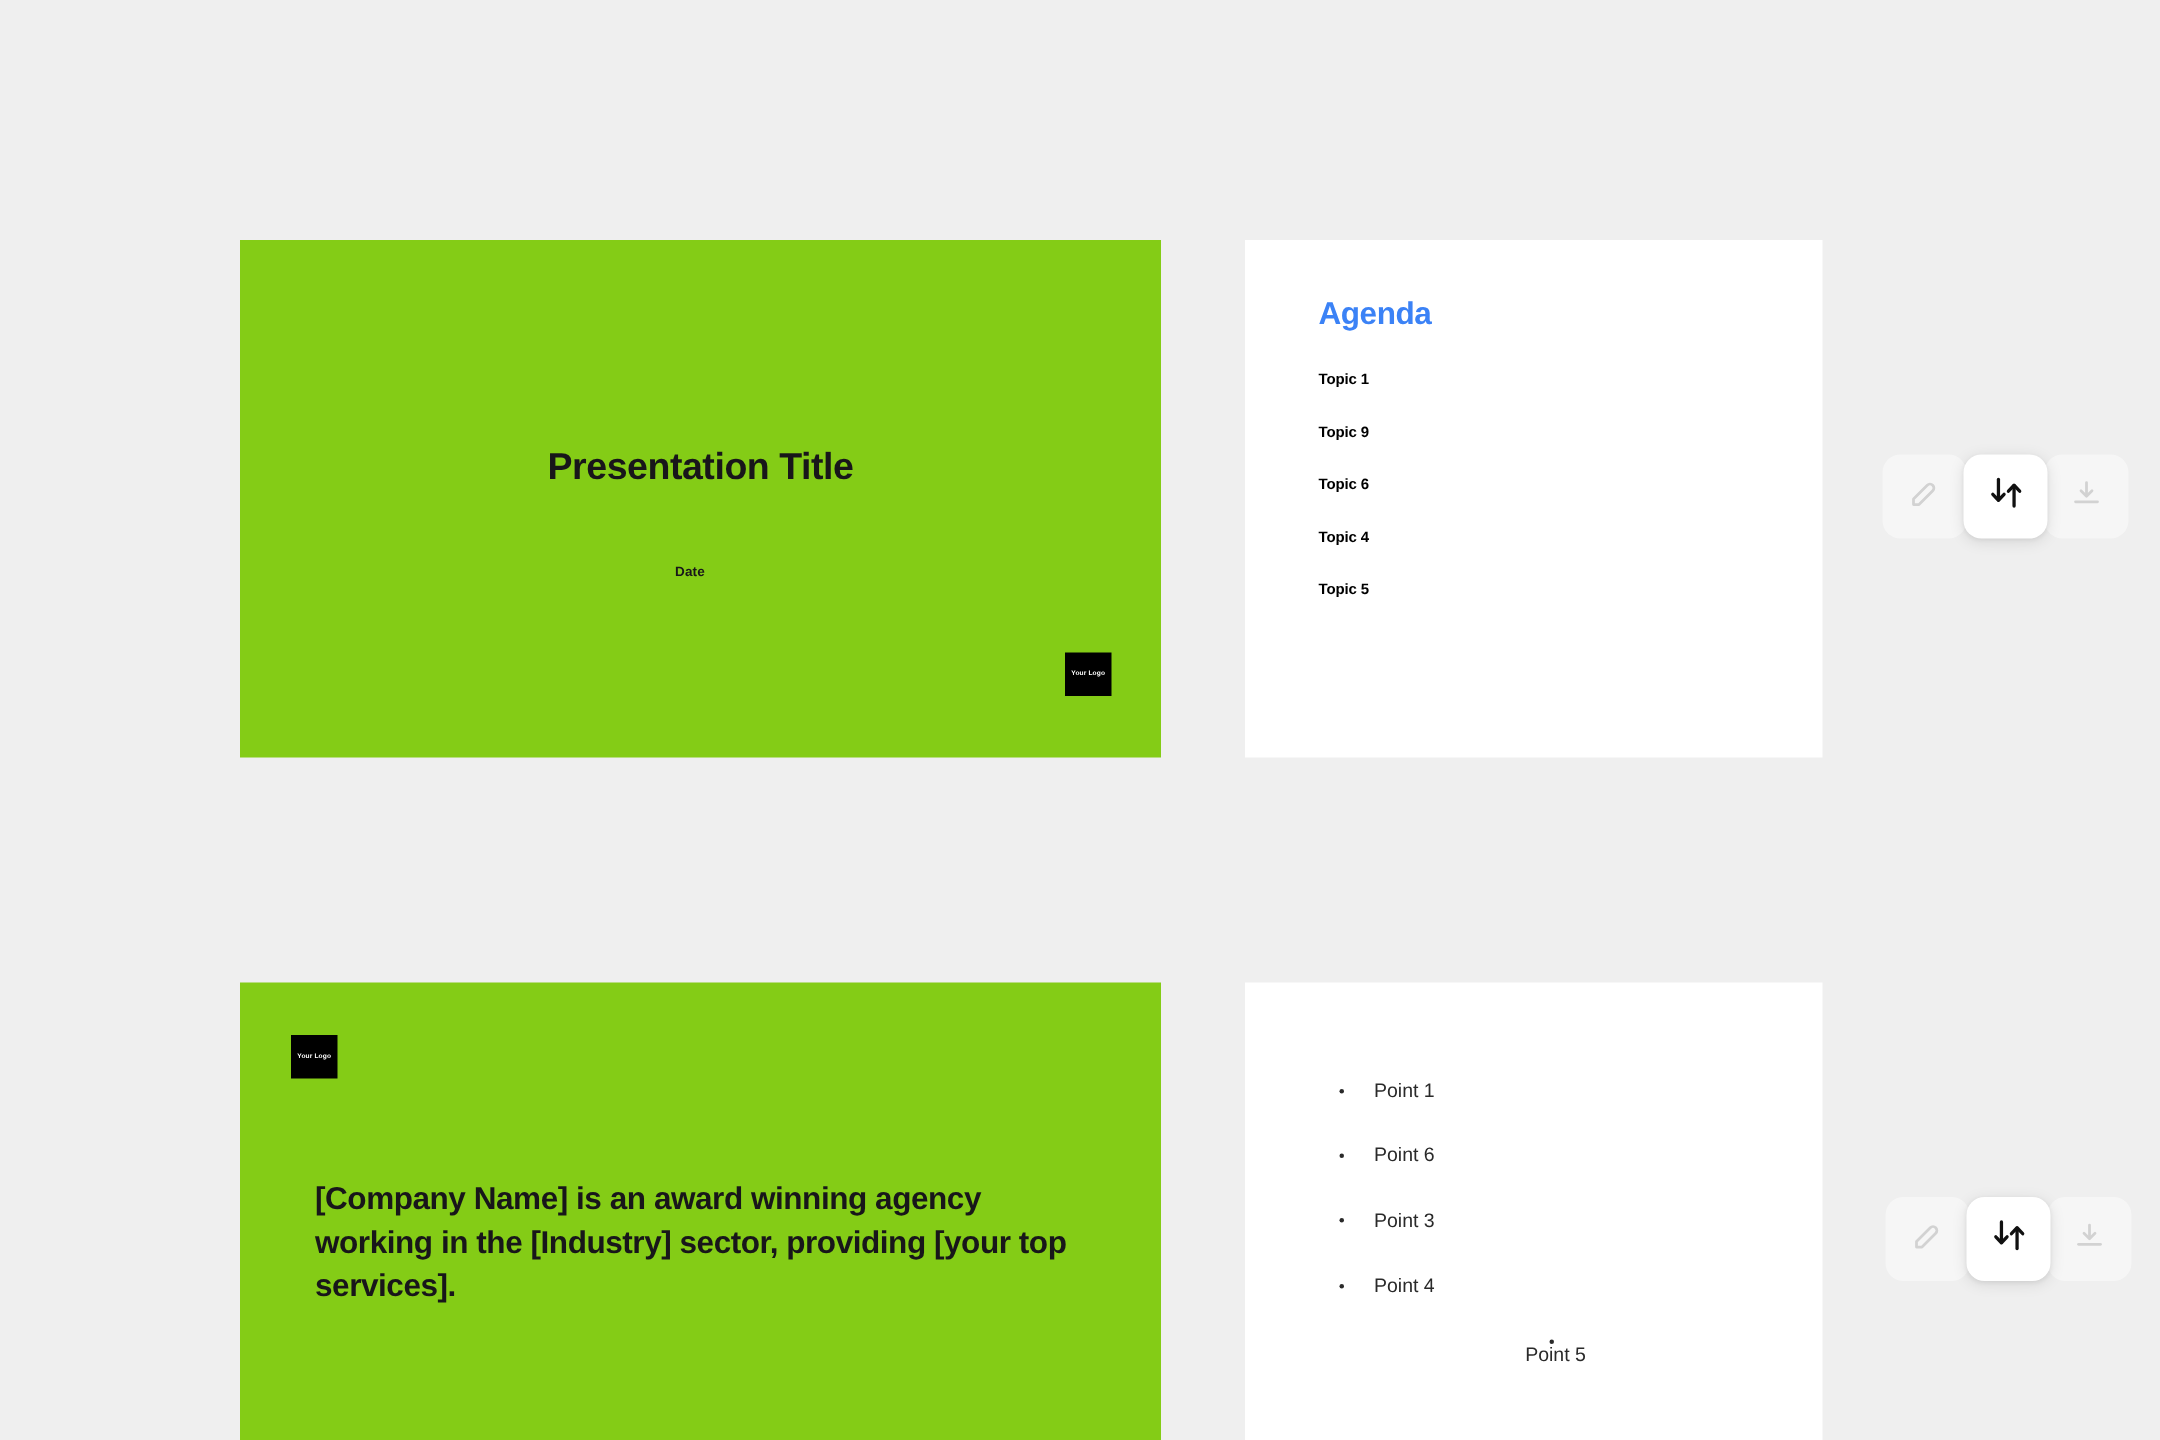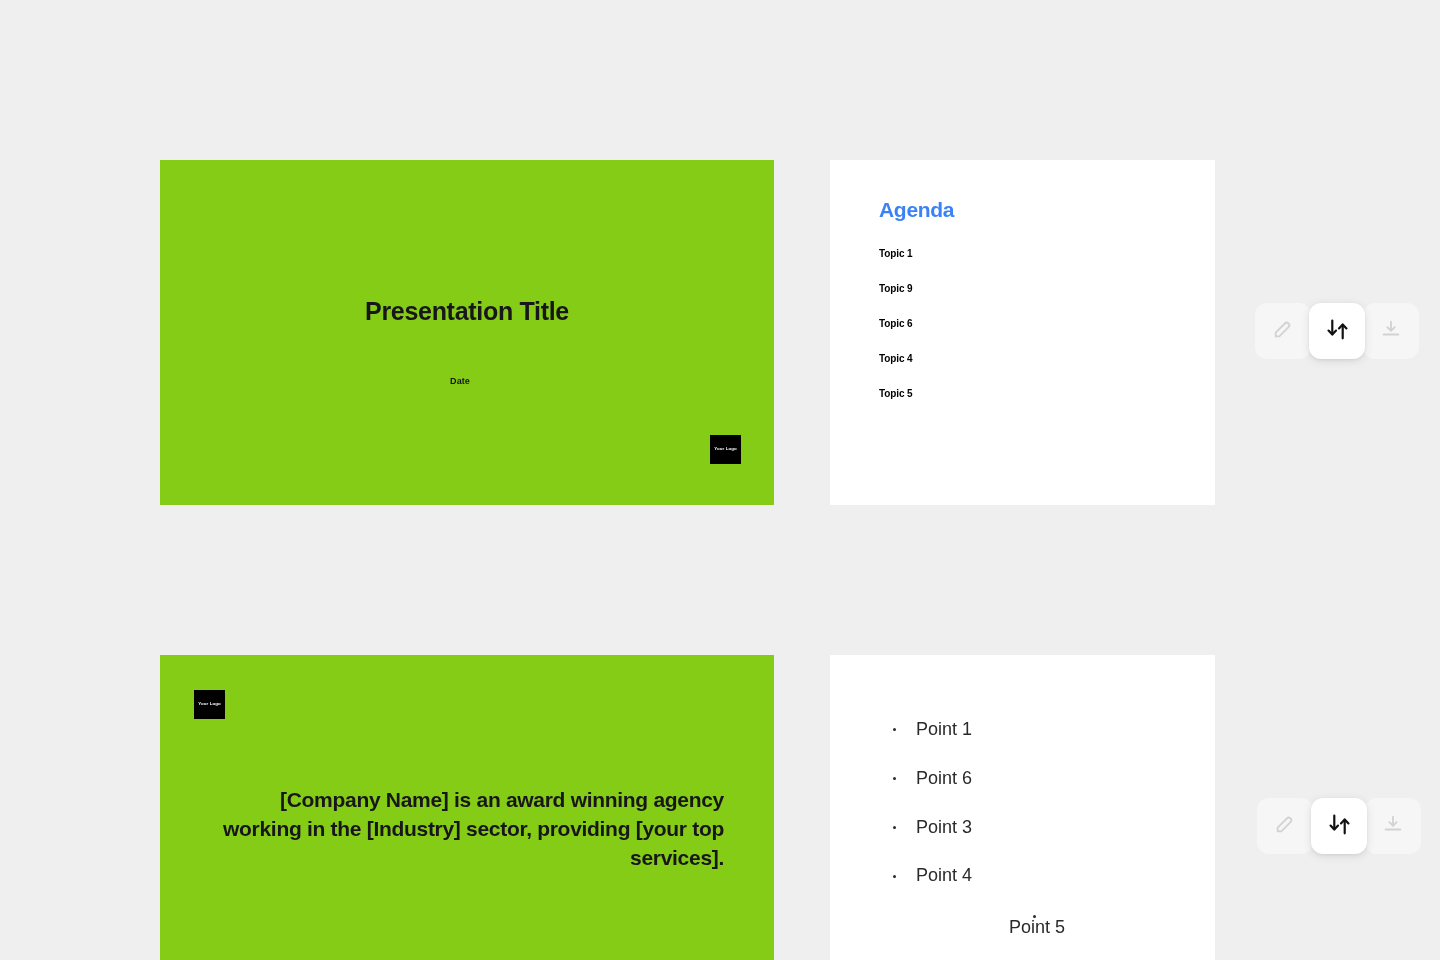--- a/index.html
+++ b/index.html
@@ -129,40 +129,40 @@
     line-height: 1.1;
   }
   .agenda-list li:last-child { margin-bottom: 0; }
 
   
   .statement-text {
     position: absolute;
     left: 50px; right: 50px;
     top: 131px;
     margin: 0;
-    text-align: right;
+    text-align: left;
     font-size: 21px;
     font-weight: 700;
     line-height: 1.37;
     letter-spacing: -0.3px;
     color: #18161a;
   }
 
   
   .heading-diff { margin-top: 15px; }
   .points-list {
     list-style: none;
     margin: 0;
     padding: 0;
     margin-top: 28px;
   }
   .points-list li {
     display: flex;
     align-items: center;
-    font-size: 18px;
+    font-size: 13px;
     font-weight: 400;
     color: #2a2a2a;
     margin-bottom: 29px;
     line-height: 1.1;
   }
   .points-list li:last-child { margin-bottom: 0; flex-direction: column; }
   .bullet-dot {
     width: 3px;
     height: 3px;
     background: #2a2a2a;

